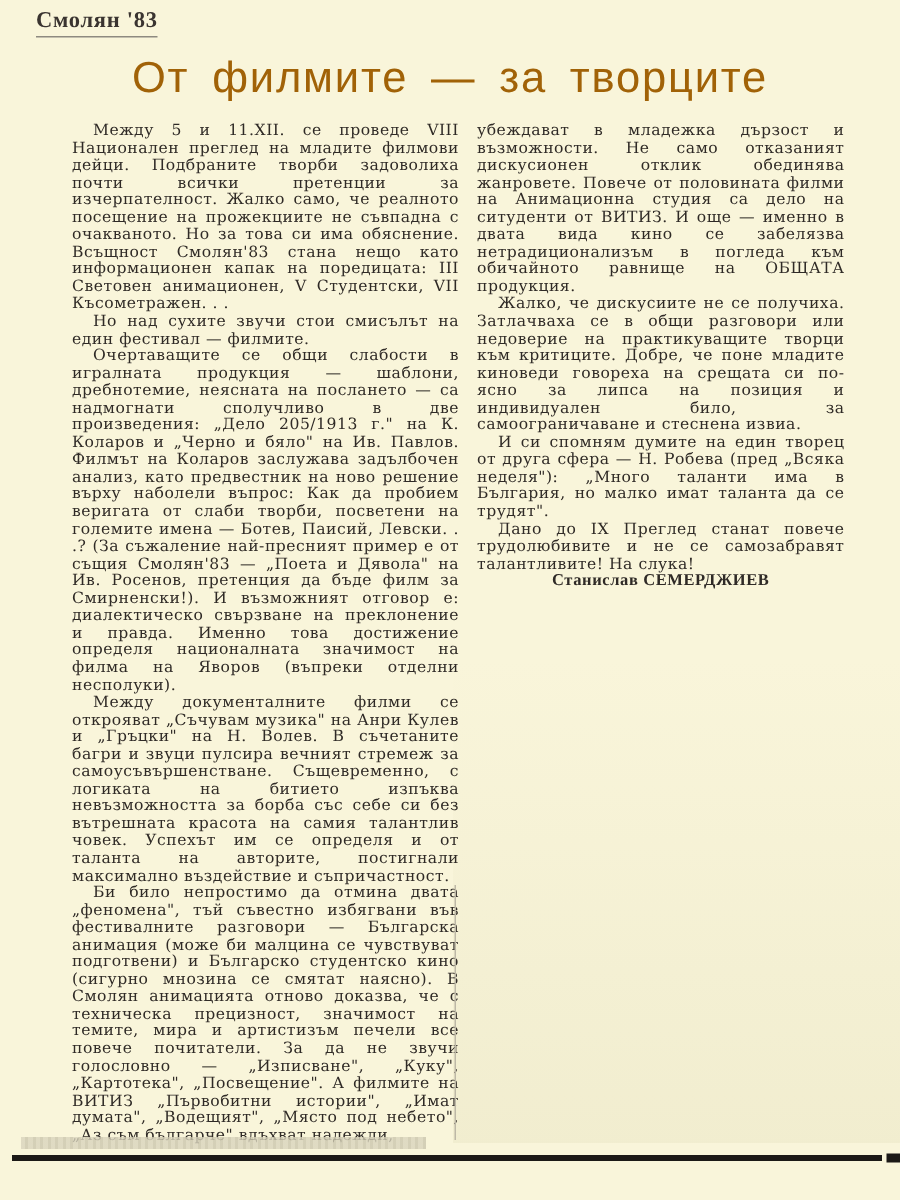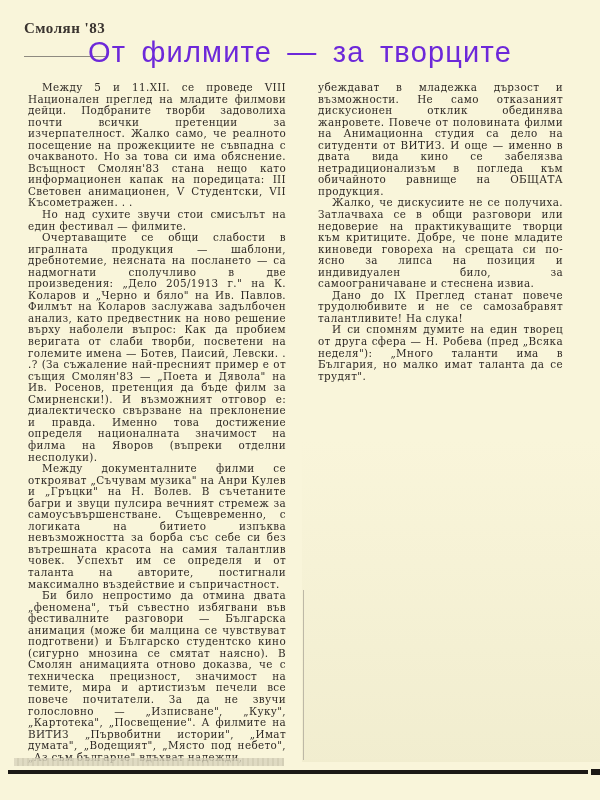--- a/index.html
+++ b/index.html
@@ -10,55 +10,55 @@
     }
     .page {
       position: relative;
       width: 600px; height: 800px;
       background: #f9f5da;
       color: #2b2622;
       font-family: "DejaVu Serif", serif;
     }
     .rubric {
       position: absolute;
-      left: 24px; top: 20px;
+      left: 24px; top: 6px;
       font-family: "Liberation Serif", serif;
       font-weight: bold;
       font-size: 15px;
       letter-spacing: 0.5px;
       color: #3a3430;
-      padding-bottom: 19px;
+      padding-bottom: 1px;
       border-bottom: 1px solid #8e8a80;
     }
     .headline {
       position: absolute;
       left: 30px; top: 36px;
       width: 540px;
       font-family: "Liberation Sans", sans-serif;
       font-size: 29px;
       letter-spacing: 1.2px;
       word-spacing: 6px;
-      color: #6d28d9;
+      color: #a16207;
       text-align: center;
       white-space: nowrap;
     }
     .col {
       position: absolute;
       top: 82px;
       font-size: 10.4px;
       line-height: 11.55px;
       text-align: justify;
       color: #2f2a26;
       letter-spacing: 0.35px;
     }
     .col p {
       margin: 0;
       text-indent: 14px;
     }
-    .col-left { left: 28px; width: 258px; }
+    .col-left { left: 48px; width: 258px; }
     .col-right { left: 318px; width: 245px; }
     .col-right p:first-child { text-indent: 0; }
     .signature {
       margin-top: 8px;
       text-align: center;
       font-family: "Liberation Serif", serif;
       font-weight: bold;
       font-size: 11px;
       letter-spacing: 0.4px;
       text-indent: 0 !important;
@@ -108,21 +108,22 @@
     <p>Между 5 и 11.XII. се проведе VIII Национален преглед на младите филмови дейци. Подбраните творби задоволиха почти всички претенции за изчерпателност. Жалко само, че реалното посещение на прожекциите не съвпадна с очакваното. Но за това си има обяснение. Всъщност Смолян'83 стана нещо като информационен капак на поредицата: III Световен анимационен, V Студентски, VII Късометражен. . .</p>
     <p>Но над сухите звучи стои смисълът на един фестивал — филмите.</p>
     <p>Очертаващите се общи слабости в игралната продукция — шаблони, дребнотемие, неясната на послането — са надмогнати сполучливо в две произведения: „Дело 205/1913 г." на К. Коларов и „Черно и бяло" на Ив. Павлов. Филмът на Коларов заслужава задълбочен анализ, като предвестник на ново решение върху наболели въпрос: Как да пробием веригата от слаби творби, посветени на големите имена — Ботев, Паисий, Левски. . .? (За съжаление най-пресният пример е от същия Смолян'83 — „Поета и Дявола" на Ив. Росенов, претенция да бъде филм за Смирненски!). И възможният отговор е: диалектическо свързване на преклонение и правда. Именно това достижение определя националната значимост на филма на Яворов (въпреки отделни несполуки).</p>
     <p>Между документалните филми се открояват „Съчувам музика" на Анри Кулев и „Гръцки" на Н. Волев. В съчетаните багри и звуци пулсира вечният стремеж за самоусъвършенстване. Същевременно, с логиката на битието изпъква невъзможността за борба със себе си без вътрешната красота на самия талантлив човек. Успехът им се определя и от таланта на авторите, постигнали максимално въздействие и съпричастност.</p>
     <p>Би било непростимо да отмина двата „феномена", тъй съвестно избягвани във фестивалните разговори — Българска анимация (може би малцина се чувствуват подготвени) и Българско студентско кино (сигурно мнозина се смятат наясно). В Смолян анимацията отново доказва, че с техническа прецизност, значимост на темите, мира и артистизъм печели все повече почитатели. За да не звучи голословно — „Изписване", „Куку", „Картотека", „Посвещение". А филмите на ВИТИЗ „Първобитни истории", „Имат думата", „Водещият", „Място под небето", „Аз съм българче" вдъхват надежди,</p>
   </div>
 
   <div class="col col-right">
     <p>убеждават в младежка дързост и възможности. Не само отказаният дискусионен отклик обединява жанровете. Повече от половината филми на Анимационна студия са дело на ситуденти от ВИТИЗ. И още — именно в двата вида кино се забелязва нетрадиционализъм в погледа към обичайното равнище на ОБЩАТА продукция.</p>
     <p>Жалко, че дискусиите не се получиха. Затлачваха се в общи разговори или недоверие на практикуващите творци към критиците. Добре, че поне младите киноведи говореха на срещата си по-ясно за липса на позиция и индивидуален било, за самоограничаване и стеснена извиа.</p>
+    <p>И си спомням думите на един творец от друга сфера — Н. Робева (пред „Всяка неделя"): „Много таланти има в България, но малко имат таланта да се трудят".</p>
     <p>Дано до IX Преглед станат повече трудолюбивите и не се самозабравят талантливите! На слука!</p>
-    <p>И си спомням думите на един творец от друга сфера — Н. Робева (пред „Всяка неделя"): „Много таланти има в България, но малко имат таланта да се трудят".</p>
+    <p class="signature">Станислав СЕМЕРДЖИЕВ</p>
   </div>
 
   <div class="divider-v"></div>
   <div class="fade-bar"></div>
   <div class="rule"></div>
   <div class="rule-end"></div>
 </div>
 
 </body></html>

